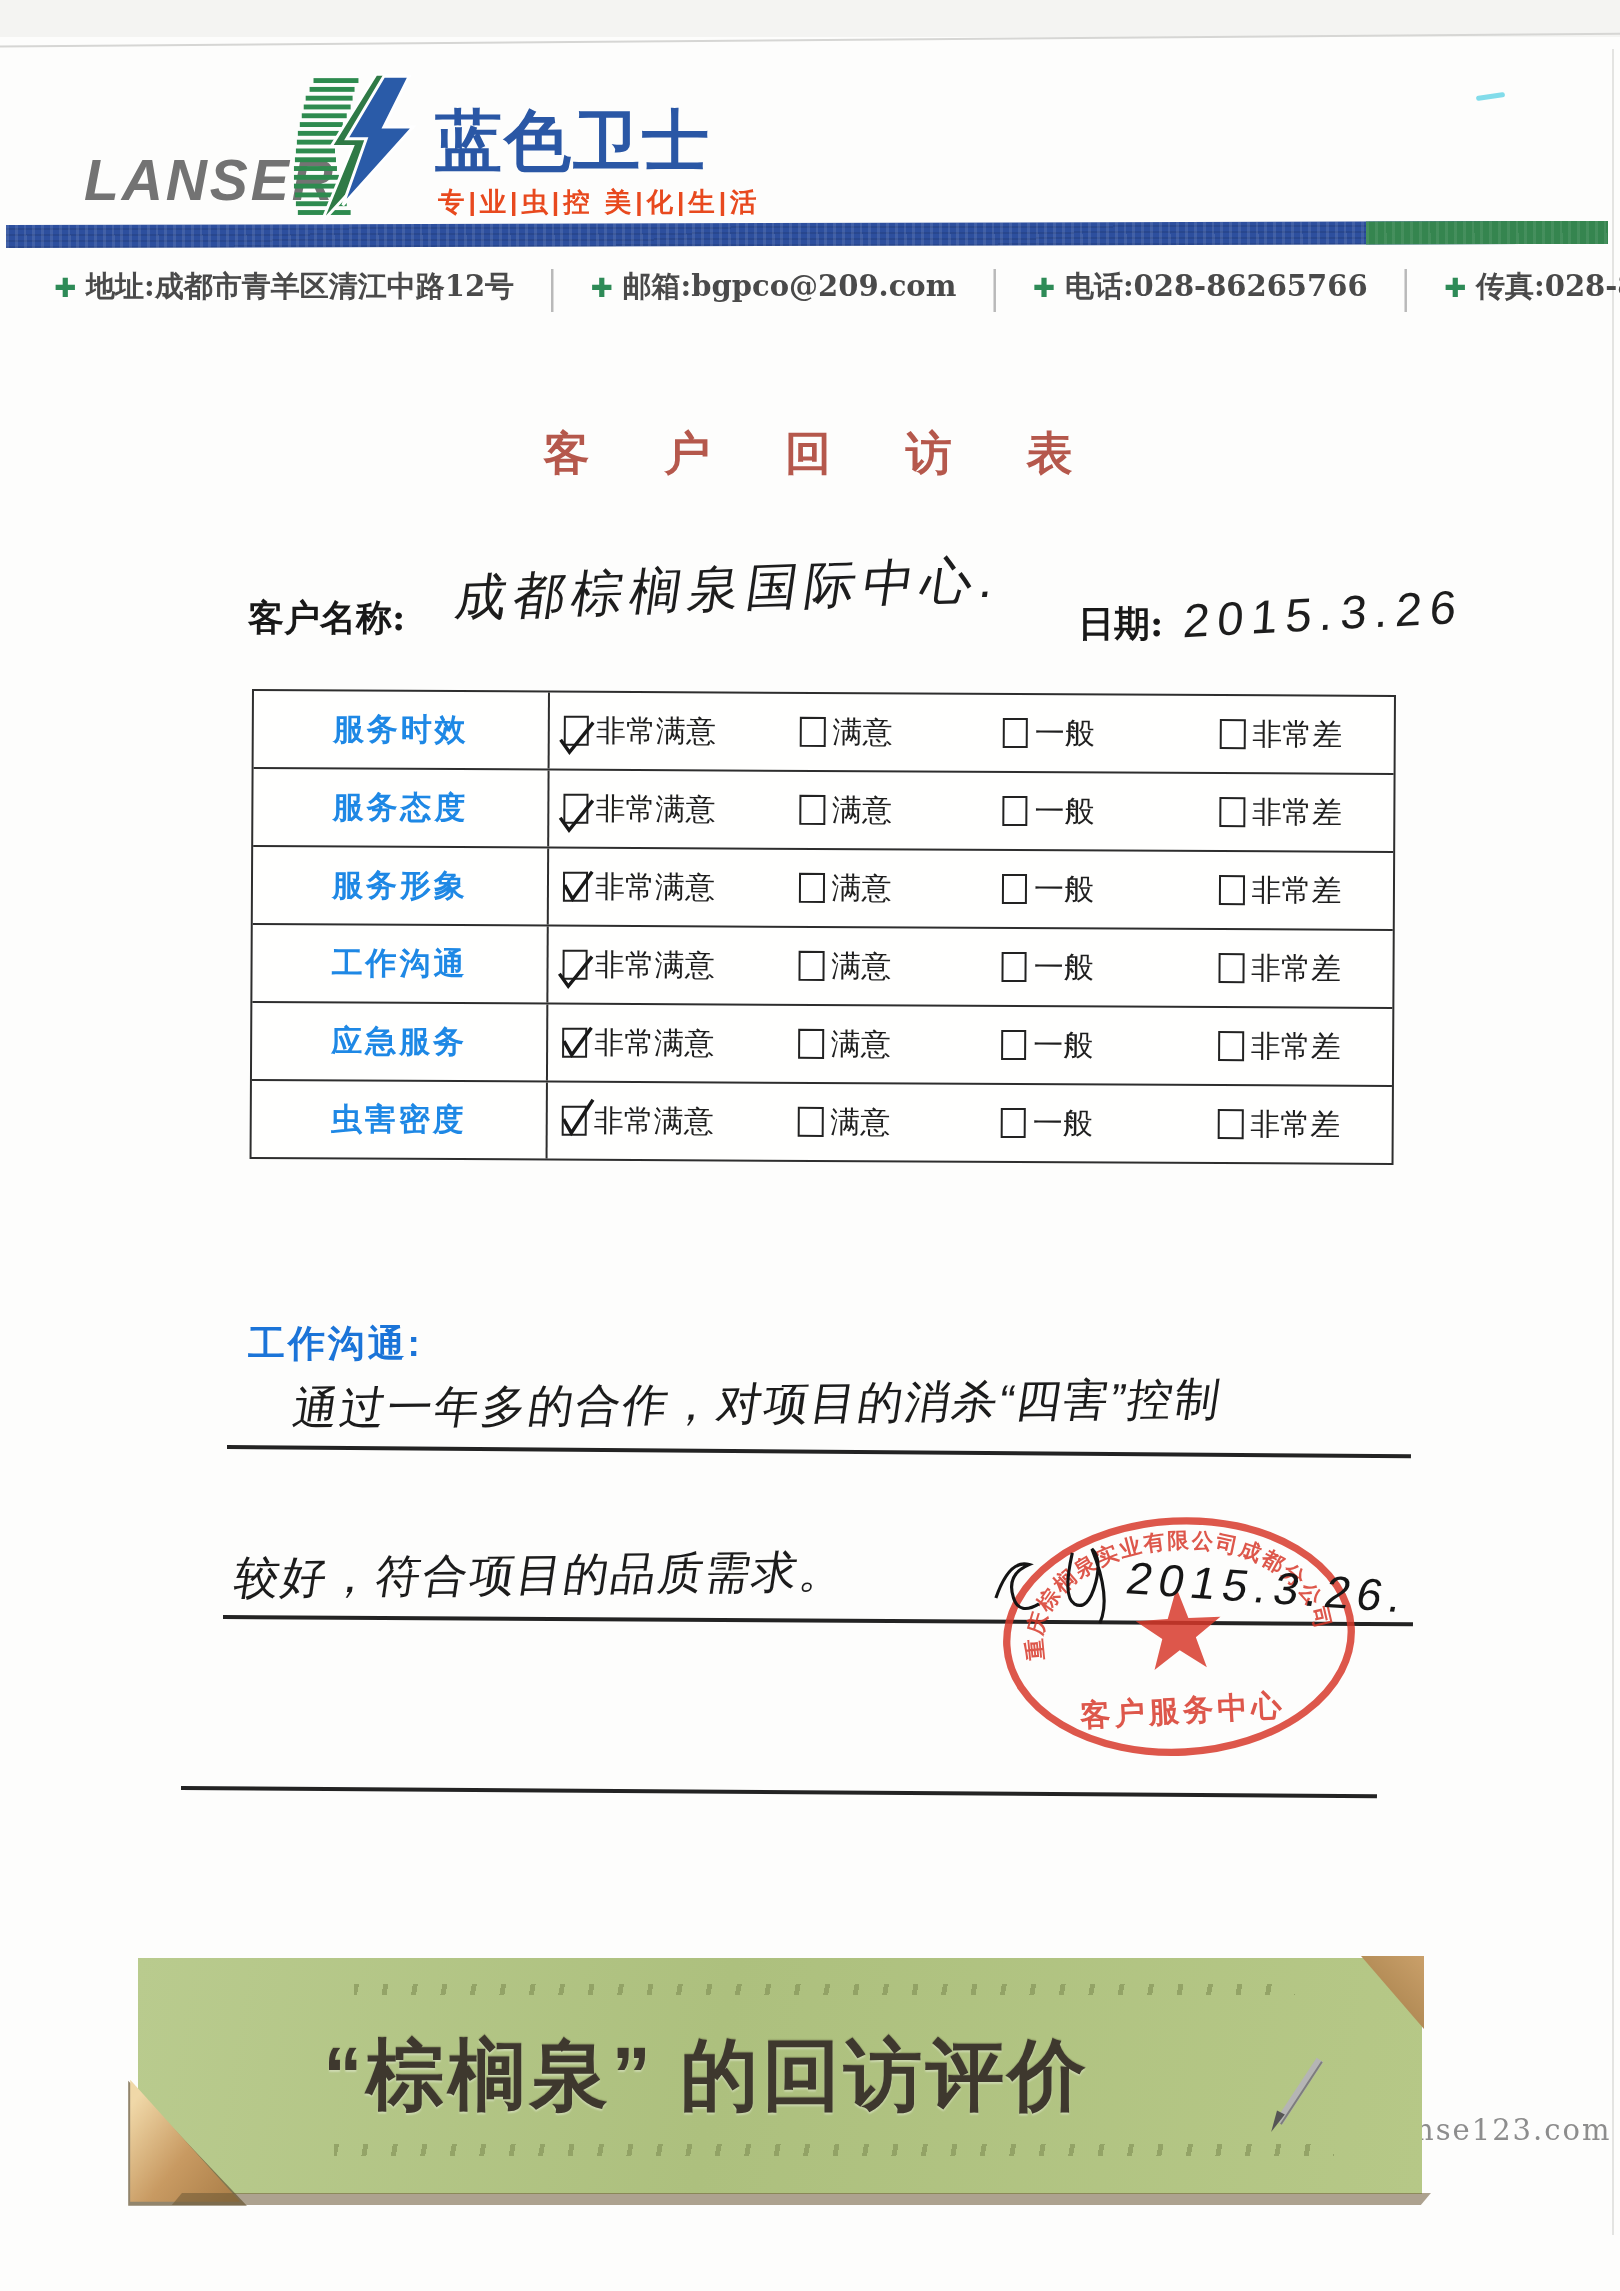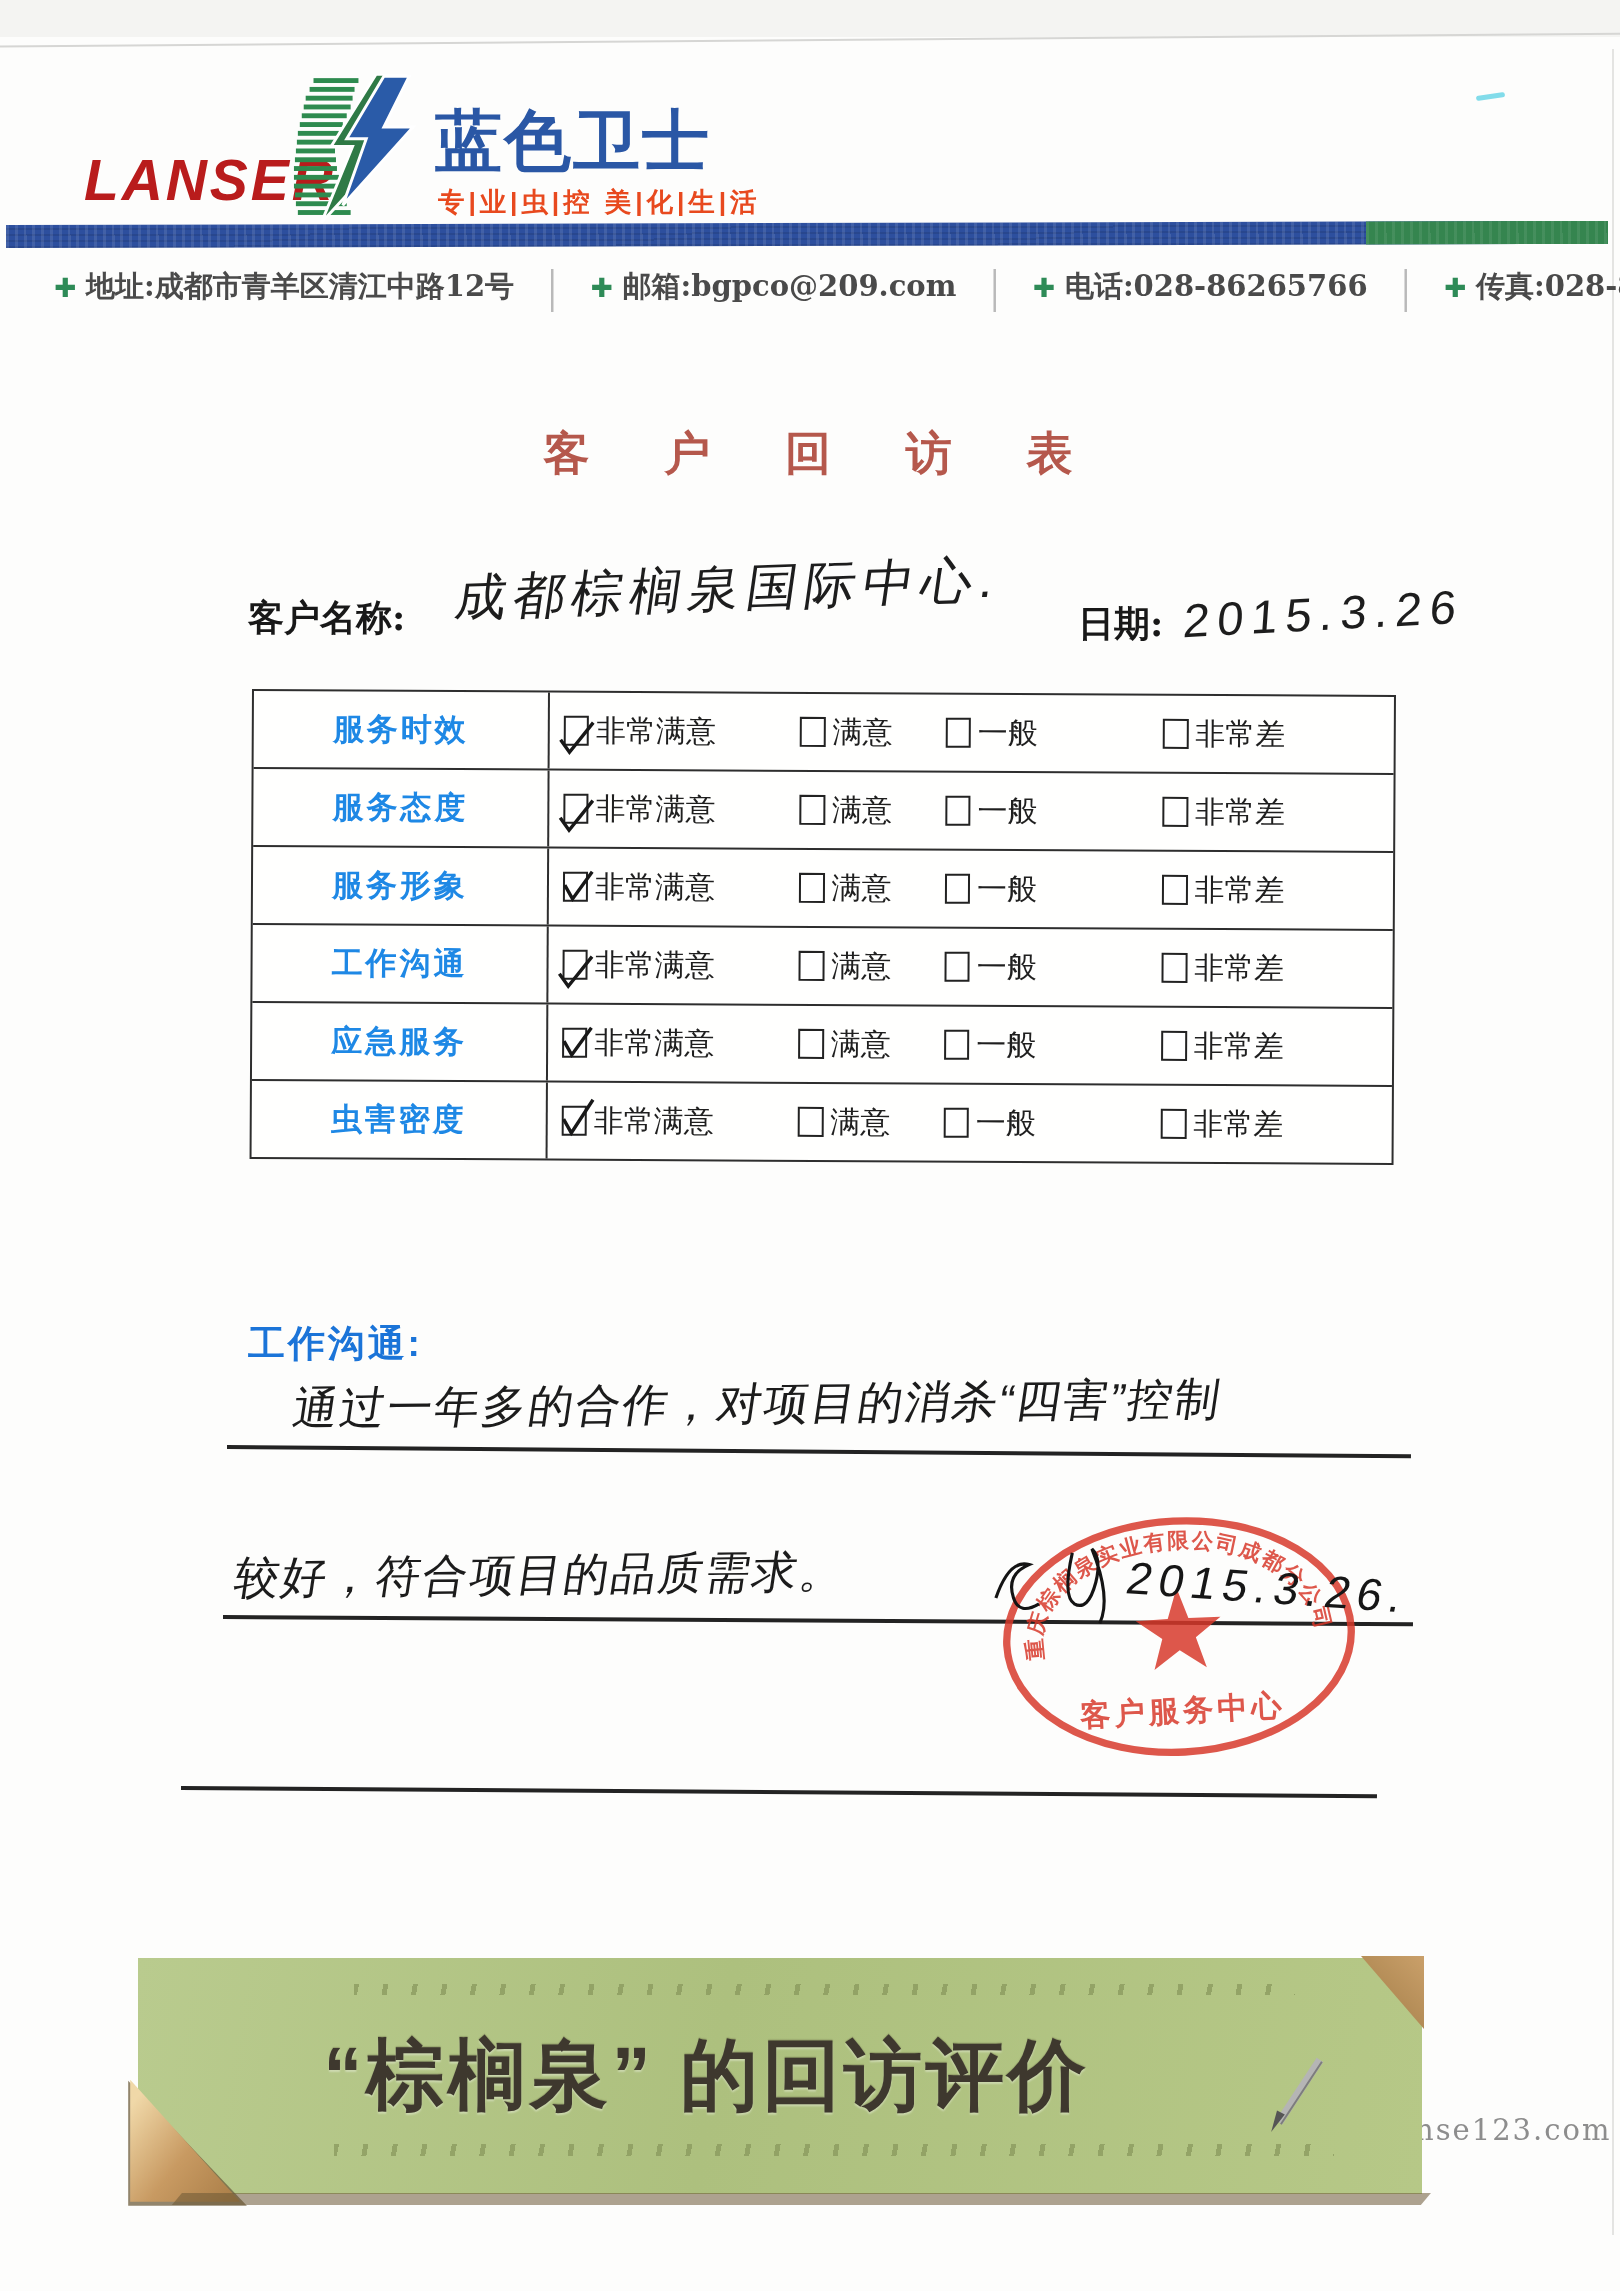--- a/index.html
+++ b/index.html
@@ -5,21 +5,21 @@
   html,body{margin:0;padding:0;background:#ececec;}
   .page{position:relative;width:1620px;height:2292px;margin:0 auto;background:#fdfdfc;
         overflow:hidden;font-family:"Liberation Sans",sans-serif;}
   
   .scan-band{position:absolute;left:0;top:0;width:100%;height:37px;background:#f4f4f2;}
   .scan-line{position:absolute;left:-11.8px;top:39px;width:1656px;height:2px;background:#d6d6d4;transform:rotate(-0.45deg);}
   .scan-cyan{position:absolute;left:1476px;top:94px;width:29px;height:4.9px;background:#82dcea;border-radius:2.9px;transform:rotate(-8deg);}
   .scan-right{position:absolute;left:1612px;top:49px;width:2px;height:2186px;background:#e4e4e2;}
   
   .lanser{position:absolute;left:84px;top:147px;font-size:57px;font-weight:800;font-style:italic;
-          color:#b91c1c;letter-spacing:2.9px;}
+          color:#737373;letter-spacing:2.9px;}
   .bolt{position:absolute;left:292px;top:74px;width:129px;height:149px;}
   .cn-name{position:absolute;left:435px;top:96px;font-size:67px;font-weight:900;color:#2a57a5;letter-spacing:2px;}
   .tagline{position:absolute;left:438px;top:184px;font-size:26.5px;font-weight:bold;color:#e8491e;letter-spacing:3.9px;}
   .bar{position:absolute;left:5.9px;top:223px;width:1602px;height:22.5px;background:#2d4f9e;transform:rotate(-0.15deg);
        background-image:repeating-linear-gradient(90deg,rgba(255,255,255,.10) 0 2.9px,transparent 2.9px 8.8px),
                         repeating-linear-gradient(0deg,rgba(0,0,0,.10) 0 2px,transparent 2px 5.9px);}
   .bar-green{position:absolute;right:0;top:0;width:242px;height:100%;background:#35854f;
        background-image:repeating-linear-gradient(90deg,rgba(255,255,255,.08) 0 2.9px,transparent 2.9px 8.8px);}
   
   .contact{position:absolute;left:54px;top:267px;width:1529px;display:flex;align-items:center;
@@ -39,21 +39,21 @@
   .hand-date{left:1184px;top:586px;font-size:47px;letter-spacing:7.8px;transform:skewX(-7deg) rotate(-3deg);}
   
   .table{position:absolute;left:252px;top:689px;width:1140px;border:2.9px solid #2e2e2e;background:#fffffe;
          transform:rotate(0.3deg);transform-origin:0 0;}
   .trow{display:flex;height:76px;border-bottom:2.9px solid #2e2e2e;}
   .trow:last-child{border-bottom:none;}
   .tlabel{width:294px;border-right:2.9px solid #2e2e2e;display:flex;align-items:center;justify-content:center;
           color:#1e88e5;font-size:31px;font-weight:700;letter-spacing:2.9px;}
   .topts{flex:1;display:flex;align-items:center;padding-left:13.7px;font-size:30px;color:#1f1f1f;}
   .opt{display:flex;align-items:center;white-space:nowrap;}
-  .o2{margin-left:84px;}.o3{margin-left:53px;}.o4{margin-left:125px;}
+  .o2{margin-left:84px;}.o3{margin-left:110px;}.o4{margin-left:125px;}
   .cb{display:inline-block;width:21.6px;height:26.5px;border:2.5px solid #222;margin-right:6.9px;position:relative;background:#fff;}
   .check{position:absolute;left:-7.8px;top:-9.8px;width:43px;height:47px;overflow:visible;}
   .trow:nth-child(1) .check,.trow:nth-child(2) .check,.trow:nth-child(4) .check{transform:translate(-2.9px,7.8px) rotate(4deg);}
   
   .fb-label{position:absolute;left:248px;top:1319px;font-size:37px;font-weight:800;color:#1b74d8;letter-spacing:2.9px;}
   .hline{position:absolute;height:3.9px;background:#232323;transform-origin:left center;}
   .l1{left:227px;top:1445px;width:1184px;transform:rotate(0.45deg);}
   .l2{left:223px;top:1615px;width:1190px;transform:rotate(0.35deg);}
   .l3{left:181px;top:1786px;width:1196px;transform:rotate(0.4deg);}
   .hw{position:absolute;color:#1c1c1c;font-size:45px;white-space:nowrap;transform:skewX(-9deg) rotate(-0.6deg);letter-spacing:2px;}

